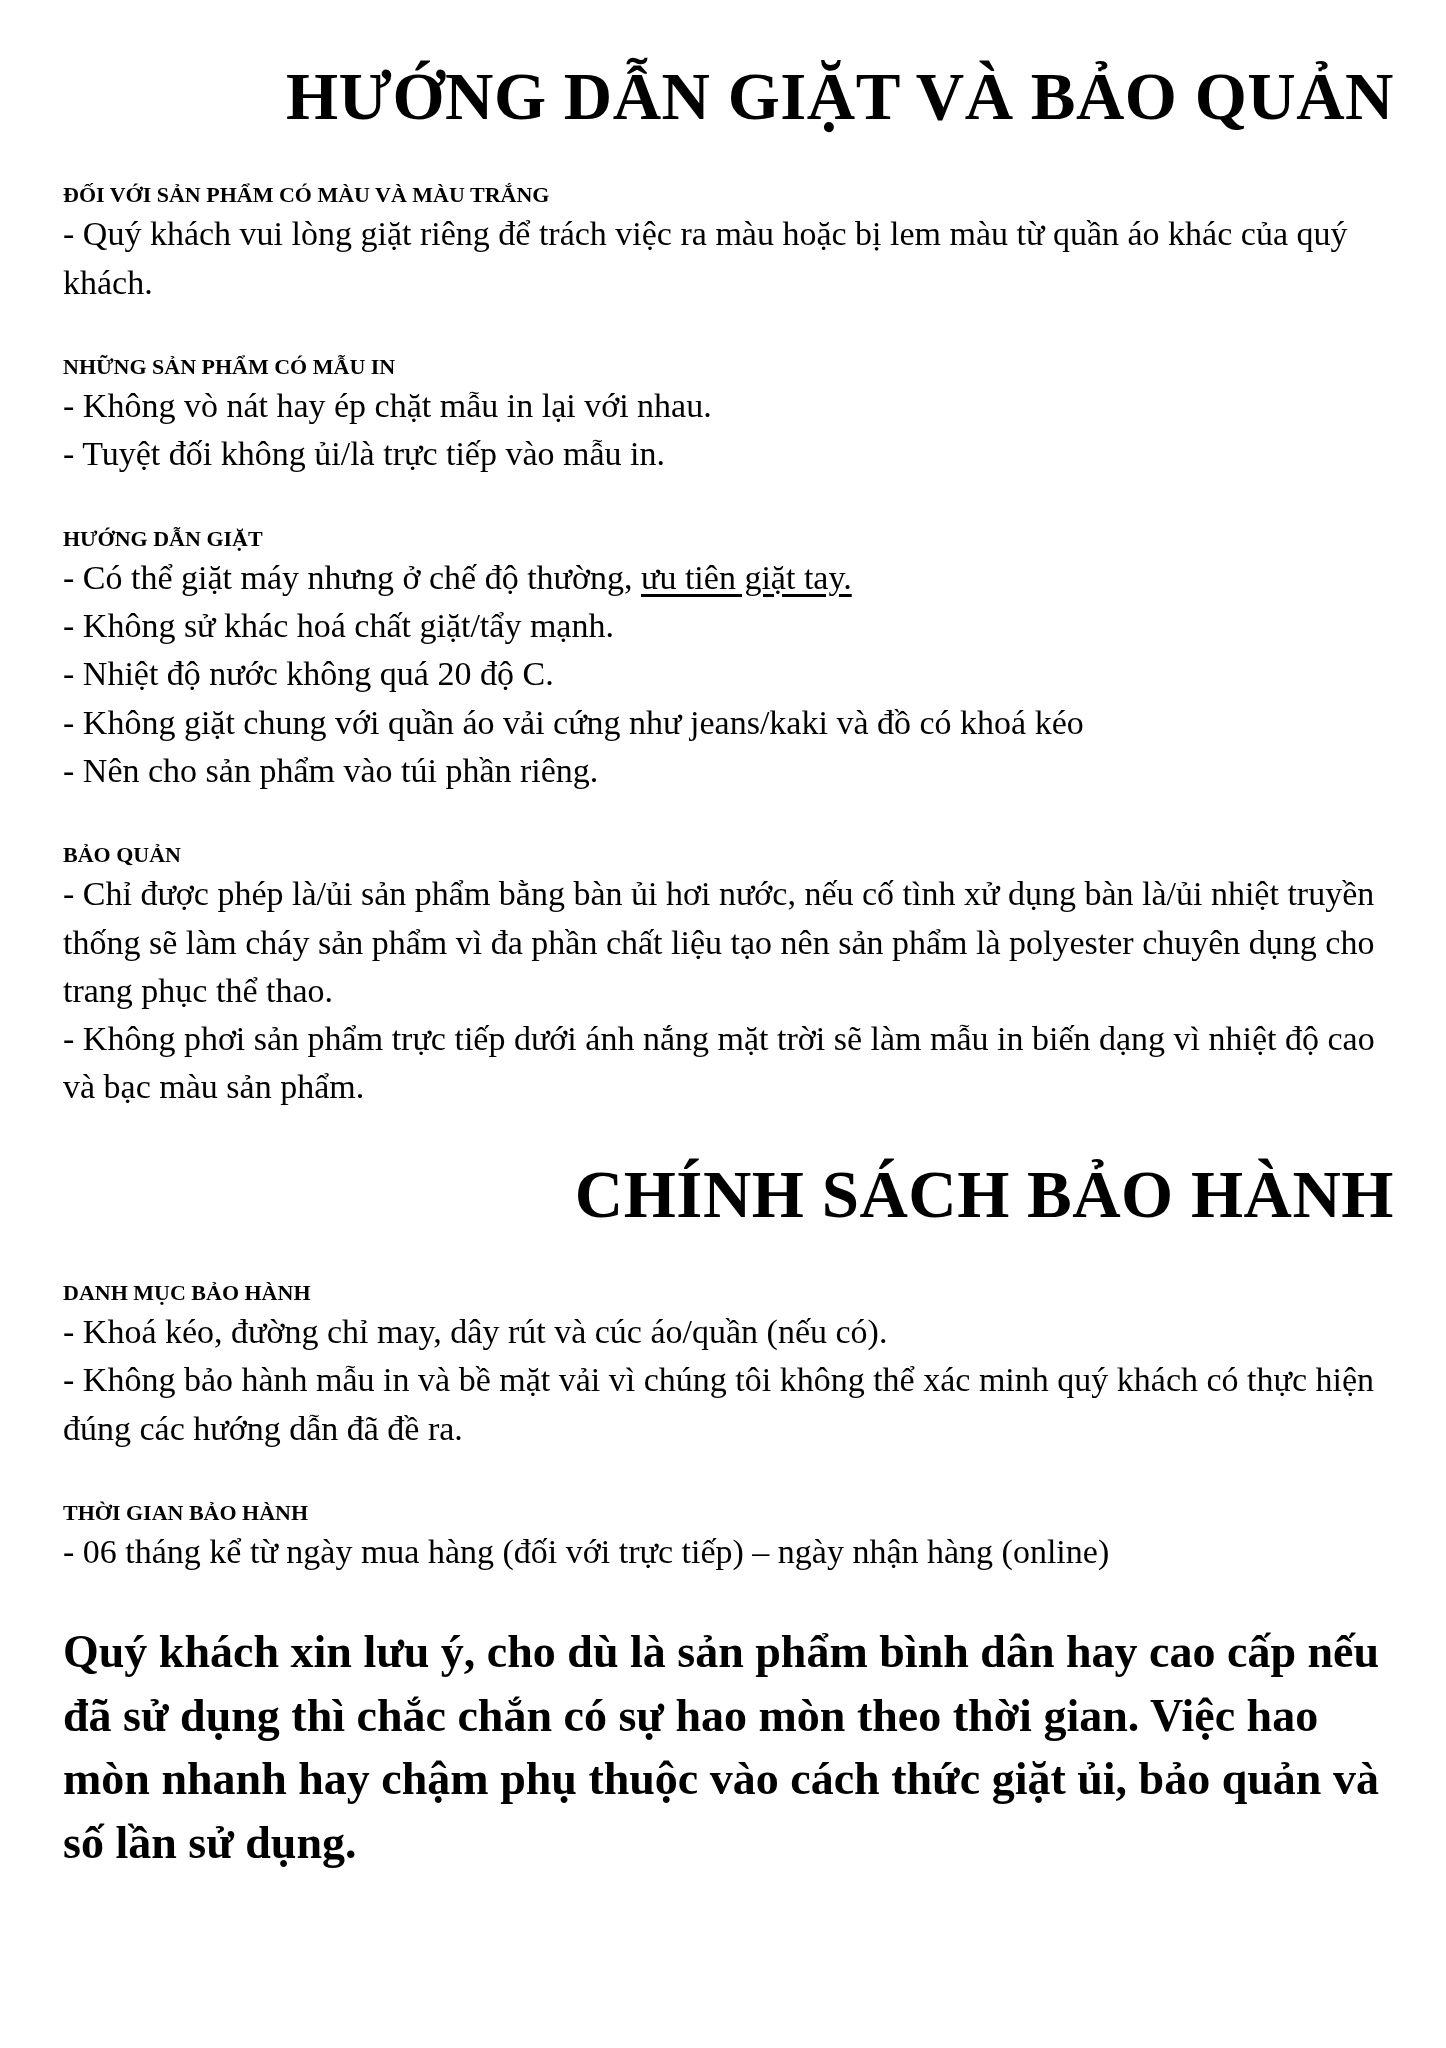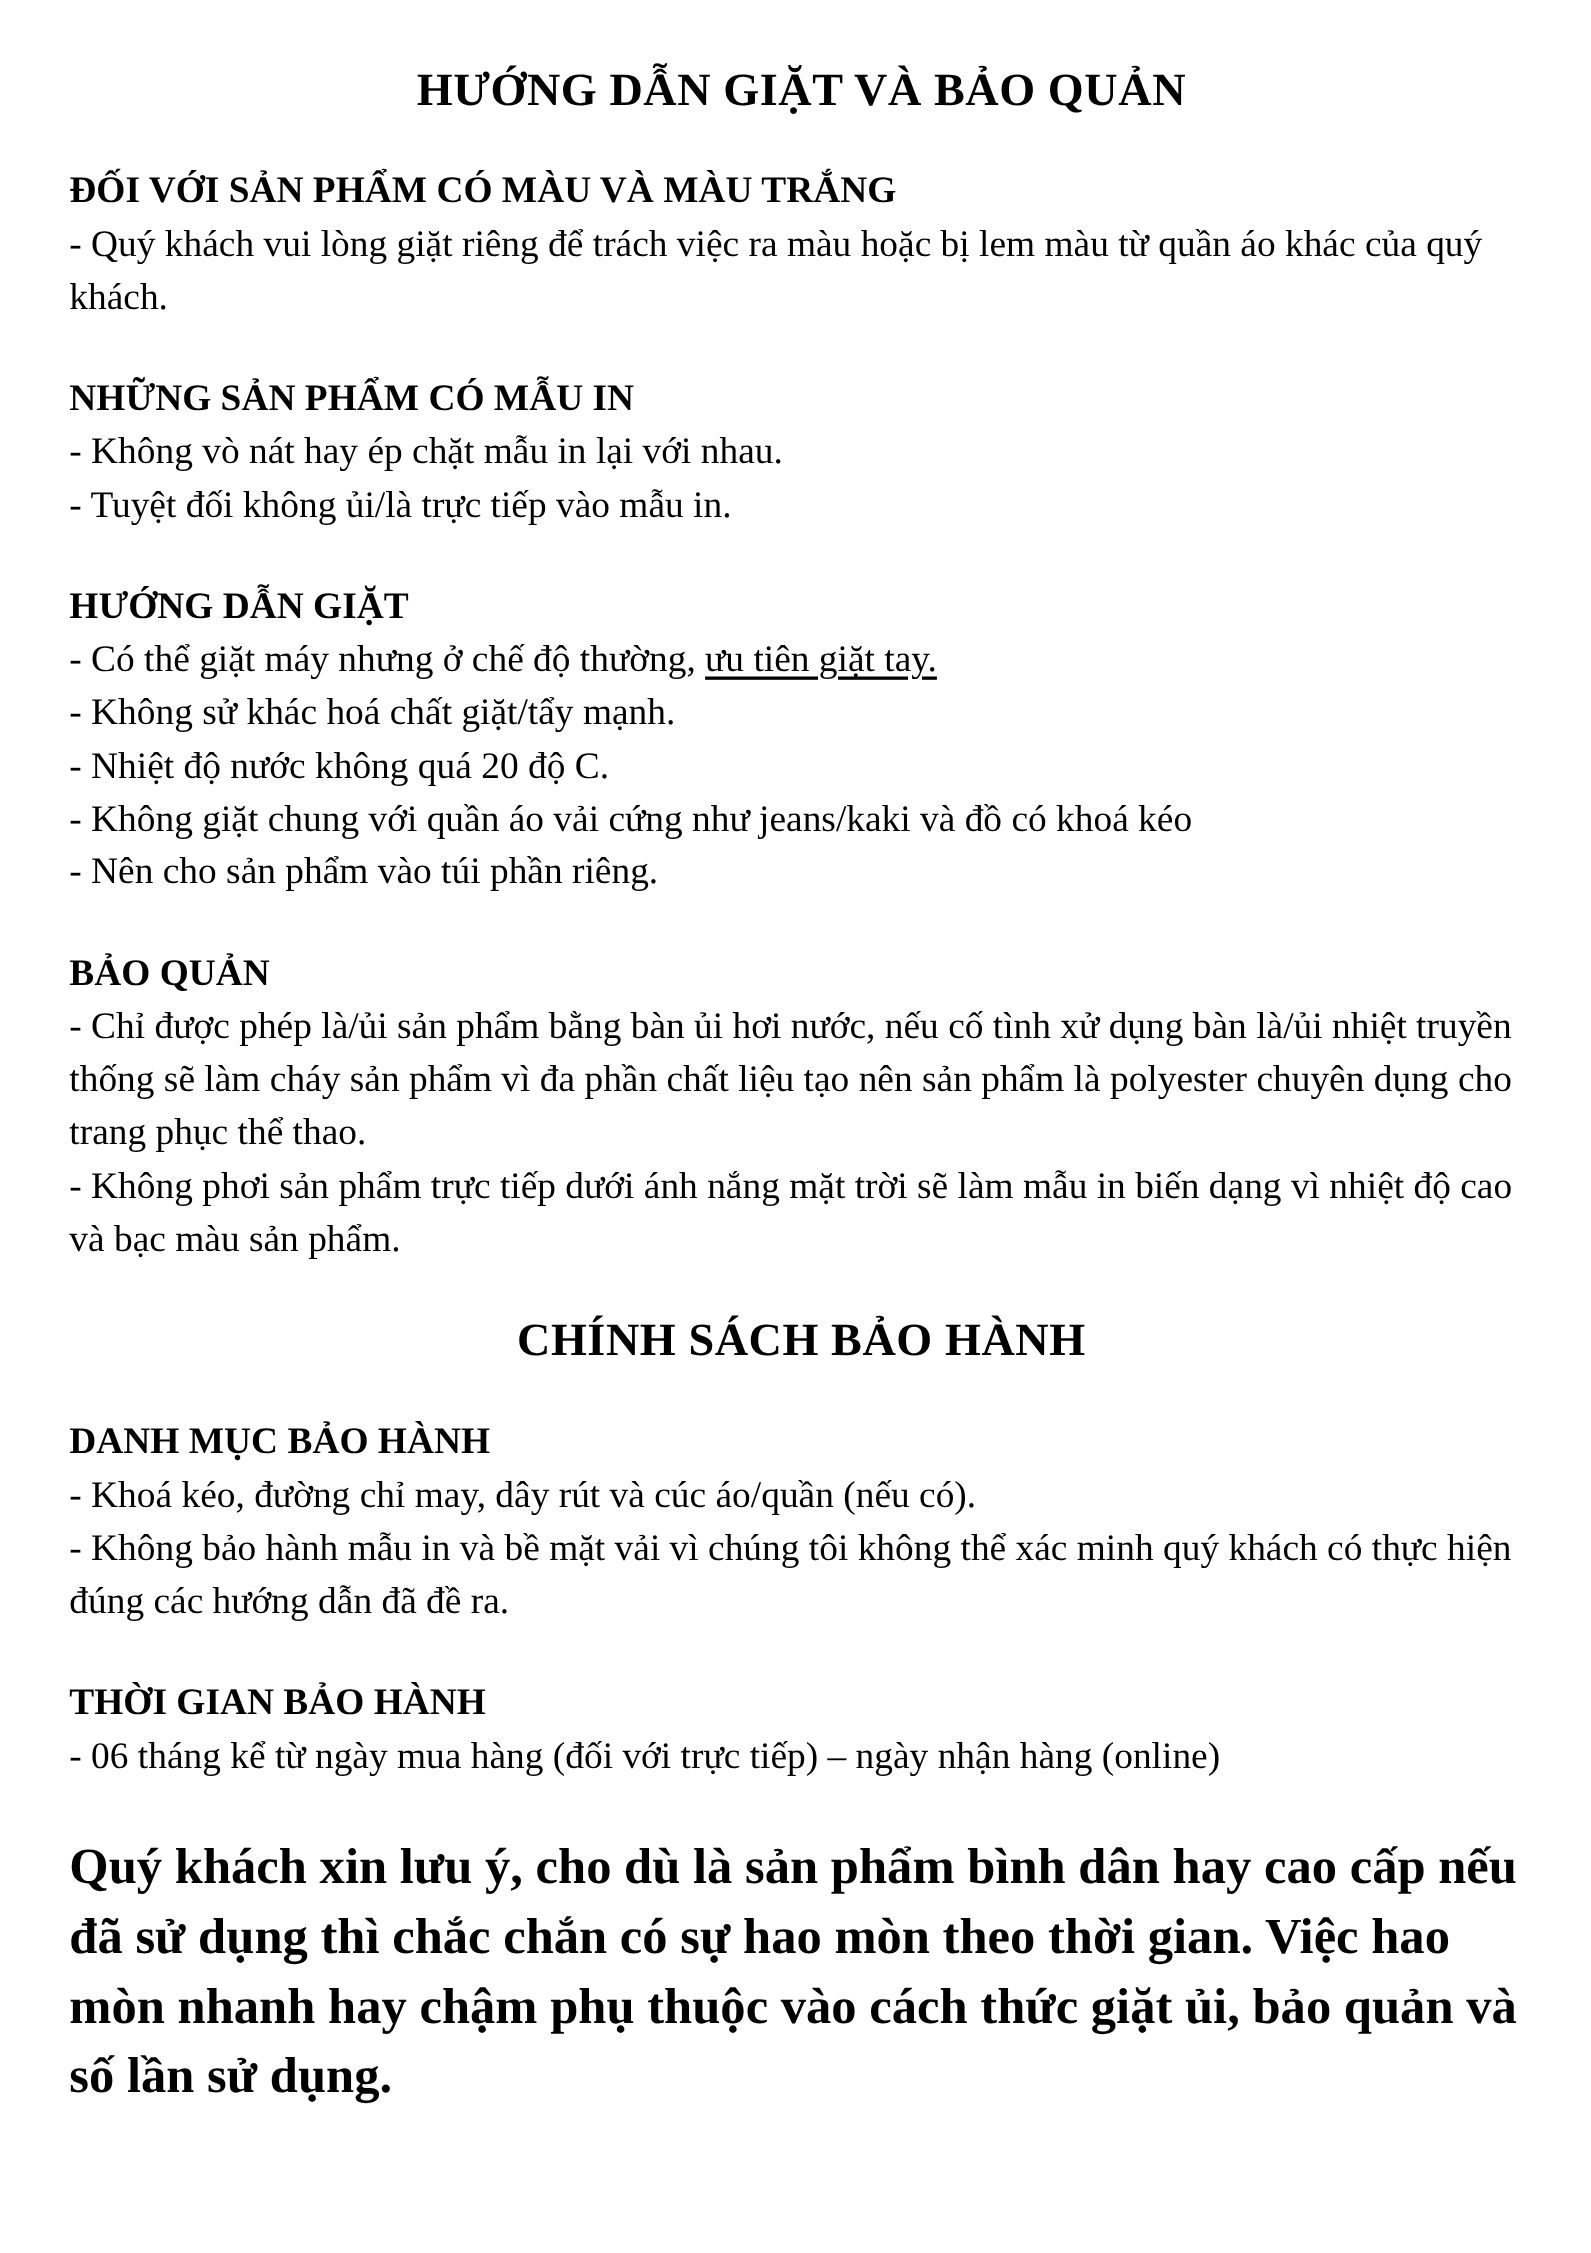--- a/index.html
+++ b/index.html
@@ -13,35 +13,35 @@
     height: 2048px;
     margin: 0 auto;
     background: #ffffff;
     color: #000000;
     font-family: "Liberation Serif", "DejaVu Serif", serif;
     box-sizing: border-box;
     padding: 58px 52px 0 63px;
     overflow: hidden;
   }
   .doc-title {
-    font-size: 42px;
+    font-size: 67px;
     font-weight: bold;
-    text-align: center;
+    text-align: right;
     line-height: 1.15;
     margin: 0 0 44px 0;
     letter-spacing: 0.5px;
   }
   .doc-title.second {
     margin: 16px 0 44px 0;
   }
   .section {
     margin: 0 0 44px 0;
   }
   .section-heading {
-    font-size: 34px;
+    font-size: 22px;
     font-weight: bold;
     line-height: 1.42;
     margin: 0;
   }
   .body-line {
     font-size: 34px;
     line-height: 1.42;
     margin: 0;
   }
   .underlined {

